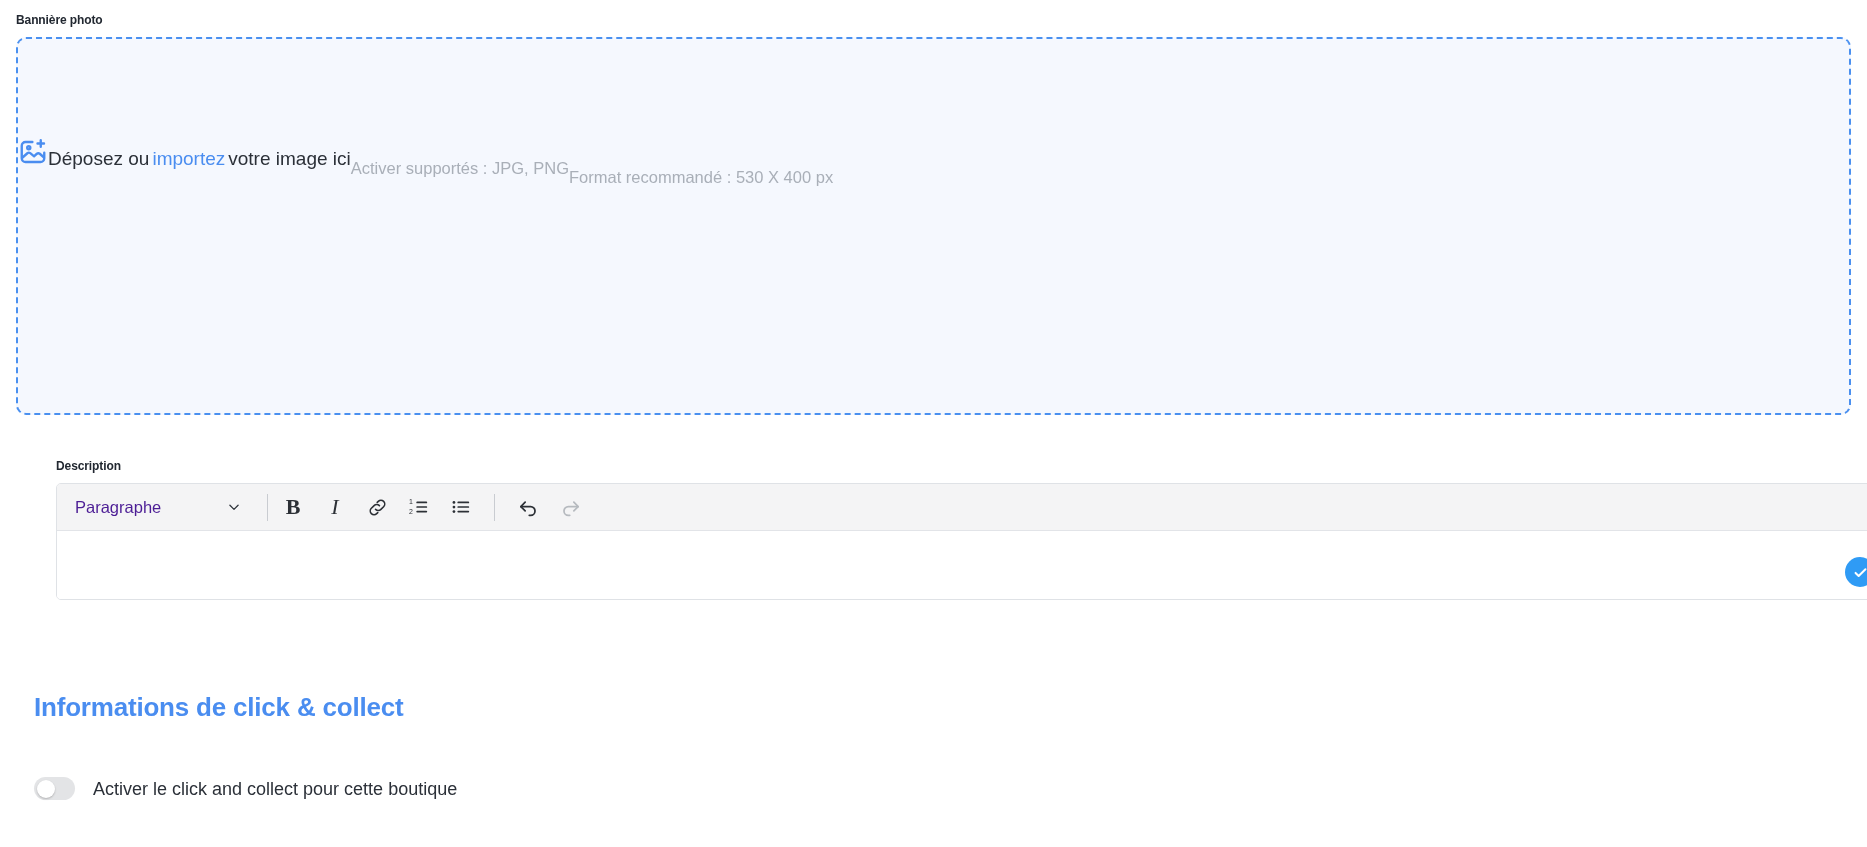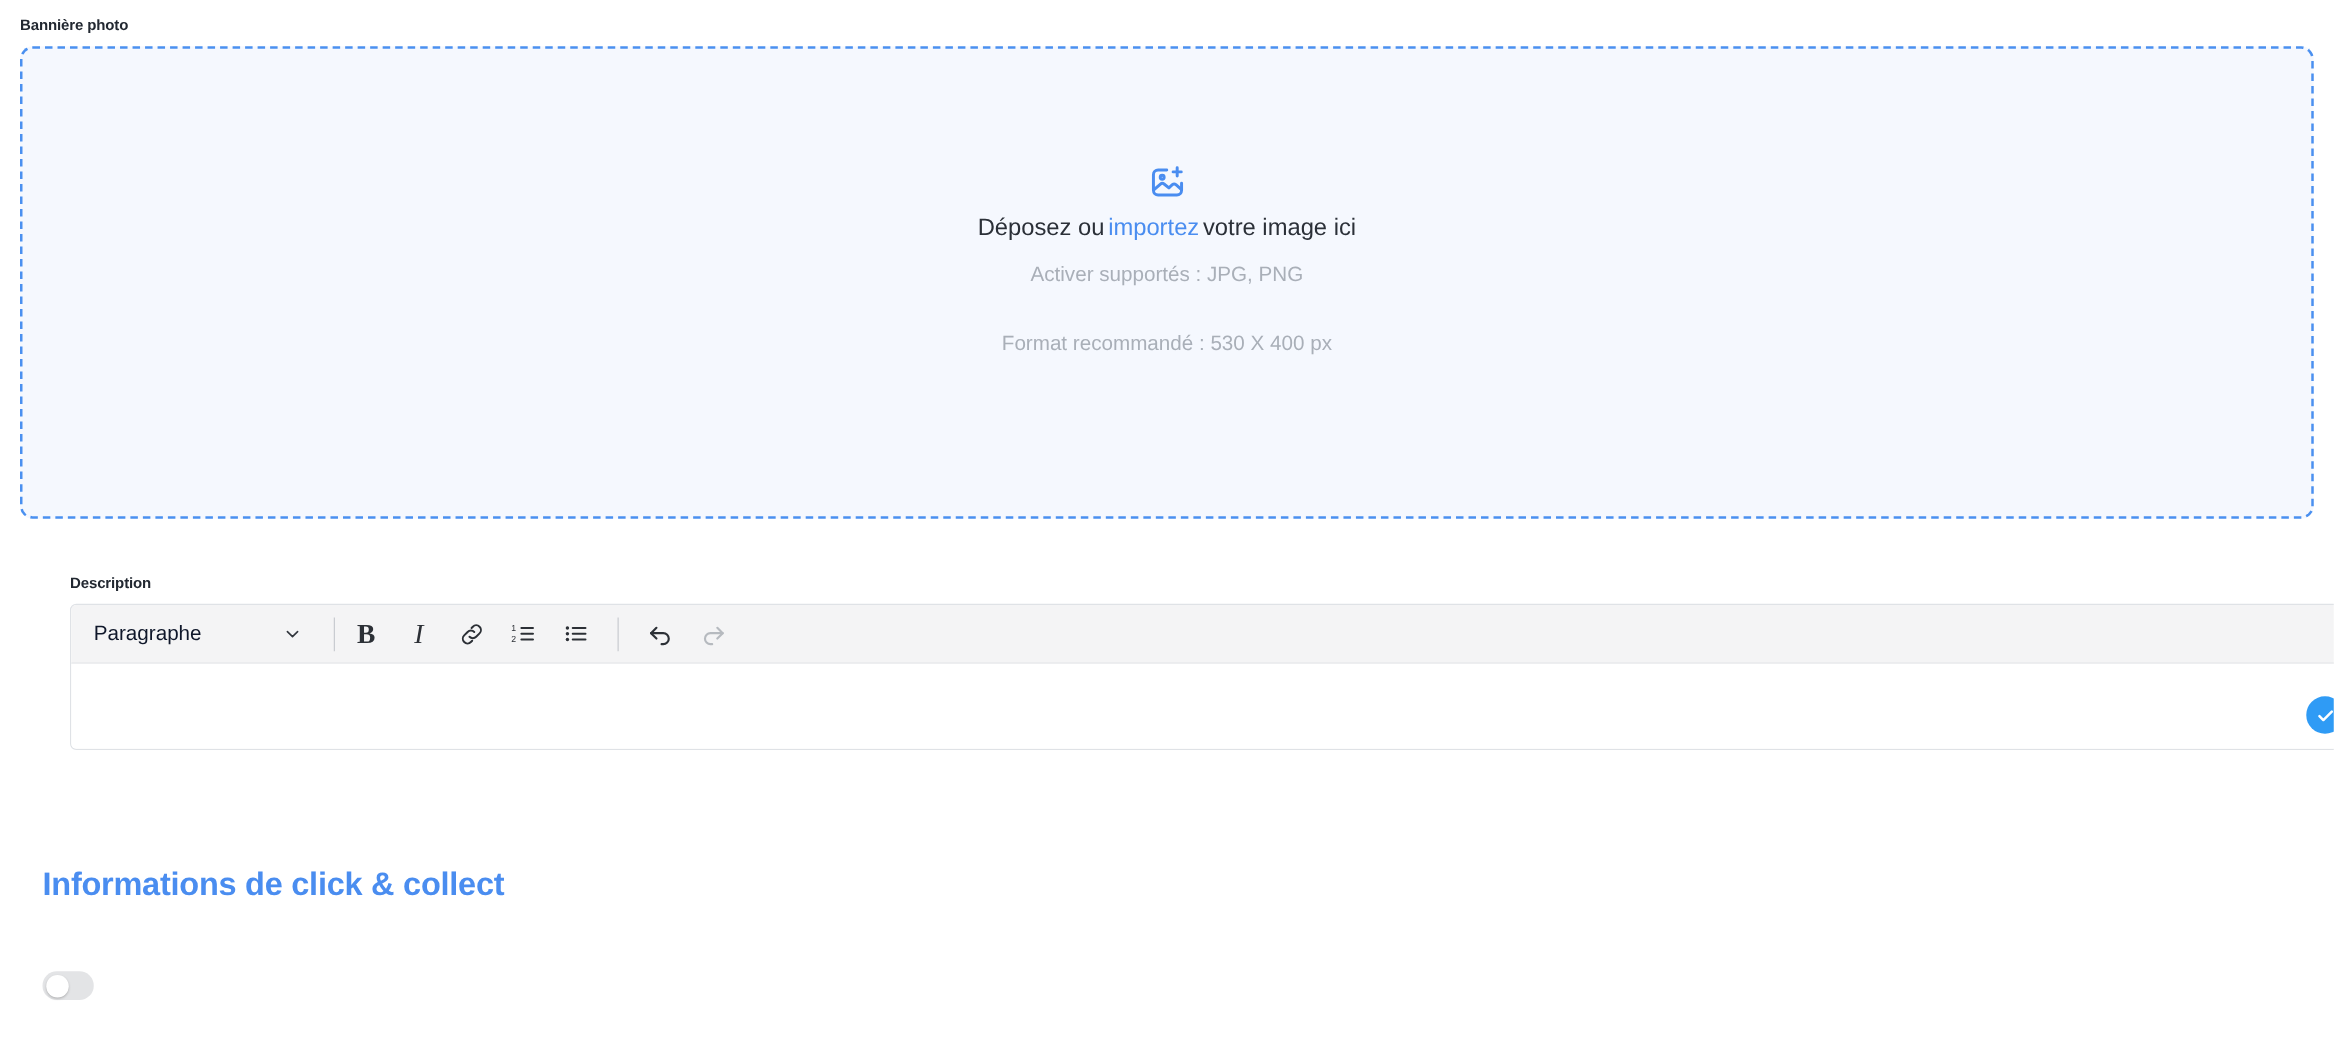--- a/index.html
+++ b/index.html
@@ -49,21 +49,21 @@
     background: #f5f8fe;
     display: flex;
     flex-direction: column;
     align-items: center;
     justify-content: flex-start;
     cursor: pointer;
   }
   .dz-inner {
     width: 100%;
     display: flex;
-    flex-direction: column;
+    flex-direction: row;
     align-items: center;
     margin-top: 92px;
   }
   .dz-icon {
     width: 30px;
     height: 30px;
     display: block;
     margin-bottom: 12px;
     color: #4a8df0;
   }
@@ -125,21 +125,21 @@
     position: relative;
     width: 206px;
     height: 47px;
     display: flex;
     align-items: center;
     padding-left: 18px;
     cursor: pointer;
   }
   .tb-select-label {
     font-size: 16.5px;
-    color: #0f172a;
+    color: #4c1d95;
     line-height: 1;
   }
   .tb-chevron {
     position: absolute;
     right: 22px;
     top: 50%;
     transform: translateY(-50%);
     width: 14px;
     height: 14px;
     color: #31363d;
@@ -385,16 +385,17 @@
     </div>
   </section>
 
   <section class="cc-section">
     <h2 class="cc-title">Informations de click &amp; collect</h2>
 
     <div class="cc-toggle-row">
       <button class="switch" role="switch" aria-checked="false">
         <span class="knob"></span>
       </button>
+      <span class="cc-toggle-label">Activer le click and collect pour cette boutique</span>
     </div>
   </section>
 
 </div>
 
 </body></html>

